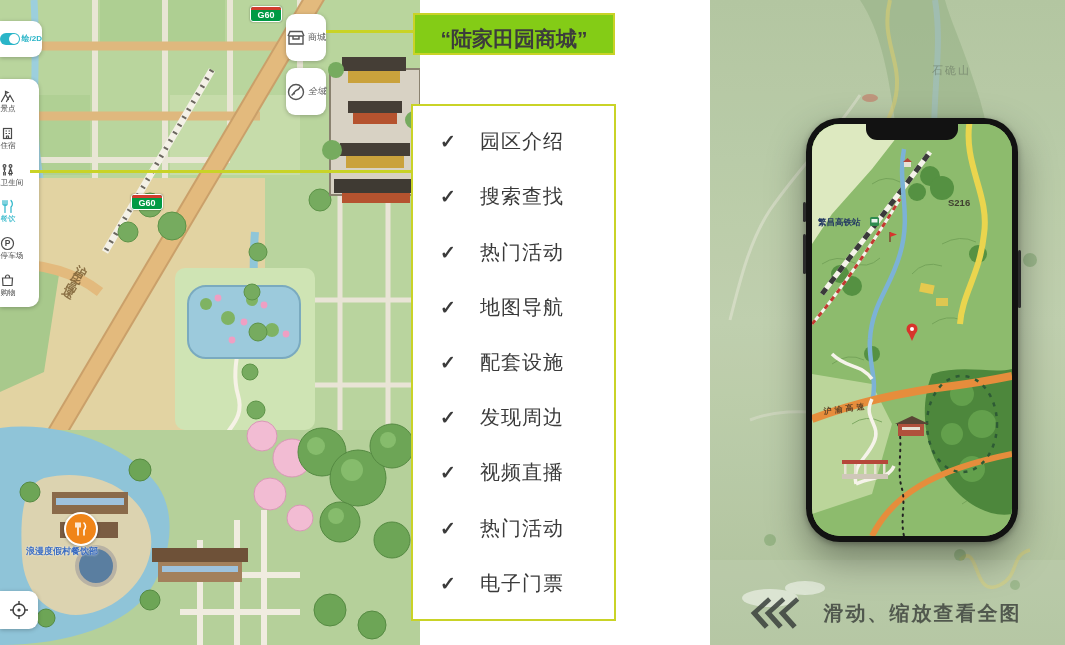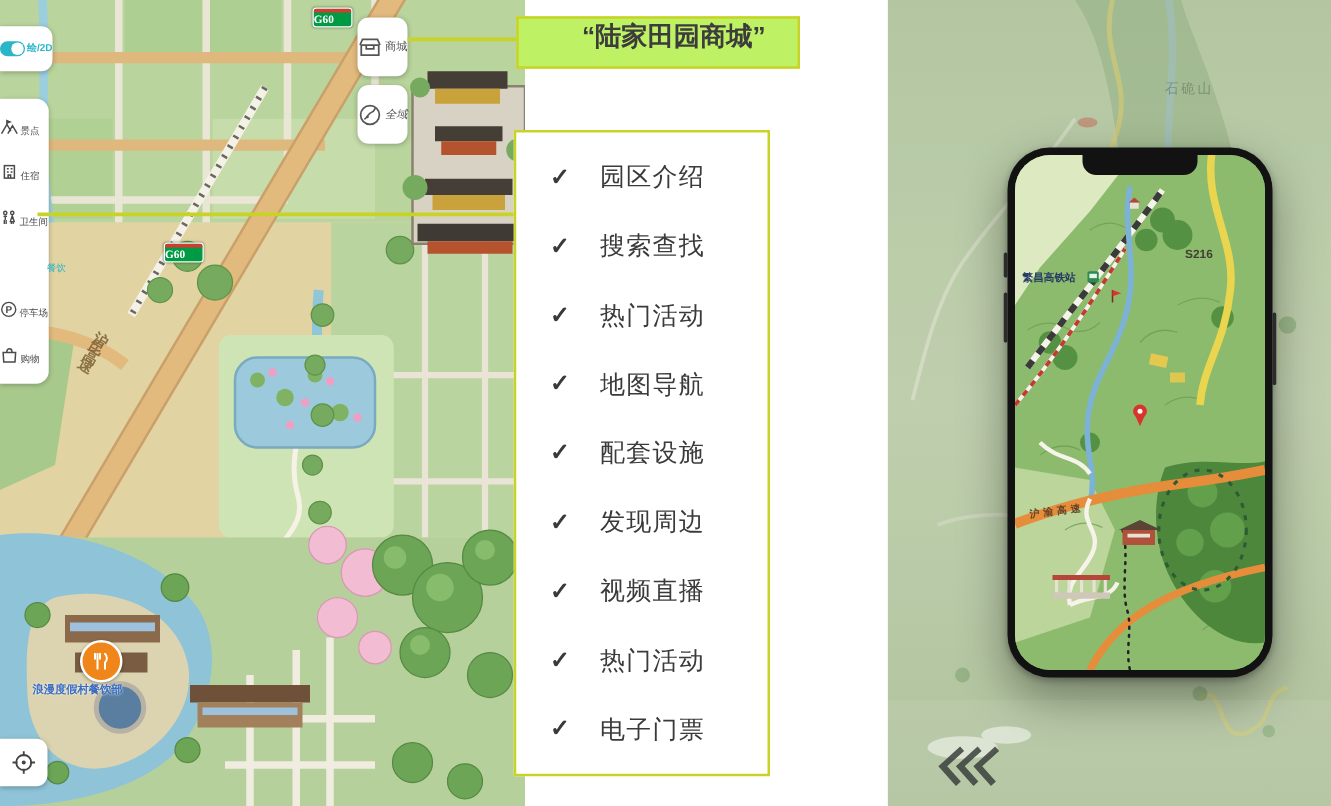--- a/index.html
+++ b/index.html
@@ -13,50 +13,50 @@
   
   .chip{background:#ffffff;box-shadow:0 1px 4px rgba(0,0,0,.25);}
   .view-toggle{left:0;top:21px;width:42px;height:36px;border-radius:0 9px 9px 0;
     display:flex;flex-direction:row;align-items:center;justify-content:center;gap:2px;}
   .toggle-pill{width:24px;height:12px;border-radius:6px;background:#2ab5c8;position:relative;}
   .toggle-knob{position:absolute;right:1px;top:1px;width:10px;height:10px;border-radius:50%;background:#fff;}
   .view-toggle .lbl{font-size:8px;font-weight:bold;color:#2ab5c8;line-height:1;}
 
   .side-panel{left:0;top:79px;width:39px;height:220px;border-radius:0 10px 10px 0;
     display:flex;flex-direction:column;justify-content:space-around;padding:4px 0;}
-  .side-item{display:flex;flex-direction:row;align-items:flex-end;gap:1px;color:#4a4a4a;cursor:pointer;}
+  .side-item{display:flex;flex-direction:column;align-items:flex-start;gap:1px;color:#4a4a4a;cursor:pointer;}
   .side-item .lbl{font-size:8px;line-height:1;transform:scale(.95);white-space:nowrap;}
-  .side-item.active{color:#2ab5c8;margin-left:36px;}
+  .side-item.active{color:#2ab5c8;}
   .side-item svg{stroke:currentColor;fill:none;stroke-width:1.2;}
 
   .locate-btn{left:0;top:591px;width:38px;height:38px;border-radius:0 9px 9px 0;
     display:flex;align-items:center;justify-content:center;color:#444;}
 
   .corner-btn{left:286px;width:40px;height:47px;border-radius:9px;
     display:flex;align-items:center;justify-content:center;gap:2px;color:#555;}
   .corner-btn .lbl{font-size:9px;line-height:1;}
   .corner-btn svg{stroke:#555;fill:none;stroke-width:1.4;}
 
   
   .g-badge{width:30px;background:#009a44;border:1px solid #fff;border-radius:3px;overflow:hidden;
-    box-shadow:0 0 2px rgba(0,0,0,.4);font-family:Liberation Serif, serif;}
+    box-shadow:0 0 2px rgba(0,0,0,.4);text-align:center;}
   .g-badge .strip{height:3px;background:#d23c2e;}
   .g-badge .num{color:#fff;font-size:9px;font-weight:bold;line-height:11px;}
   .s-badge{background:#fdd12e;border:1px solid #d8b012;border-radius:2px;color:#4a3b12;
     font-size:9px;font-weight:bold;padding:0 3px;line-height:13px;}
   .exp-name{writing-mode:vertical-rl;transform:rotate(30deg);font-size:12px;color:#7d6136;
     letter-spacing:8px;opacity:.85;font-weight:bold;}
 
   .poi-marker{width:30px;height:30px;border-radius:50%;background:#f08519;border:2px solid #fff;
     box-shadow:0 1px 3px rgba(0,0,0,.35);display:flex;align-items:center;justify-content:center;}
   .poi-label{font-size:9px;font-weight:bold;color:#3a6cc0;text-shadow:0 0 2px #fff;white-space:nowrap;margin-left:24px;}
 
   
-  .callout-box{left:413px;top:13px;width:198px;height:38px;border:2px solid #c9d327;background:#bef264;
-    display:flex;align-items:flex-start;justify-content:center;font-size:21px;font-weight:600;color:#3c3c3c;padding-left:25px;}
+  .callout-box{left:413px;top:13px;width:198px;height:38px;border:2px solid #c9d327;background:#84cc16;
+    display:flex;align-items:flex-end;justify-content:center;font-size:21px;font-weight:600;color:#3c3c3c;}
   .conn{background:#c9d327;height:3px;}
   .feature-box{left:411px;top:104px;width:201px;height:497px;border:2px solid #c9d327;background:#fff;
     display:flex;flex-direction:column;justify-content:space-around;padding:8px 0;}
   .feature-row{display:flex;align-items:center;padding-left:27px;gap:24px;color:#3a3a3a;}
   .feature-row .check{font-size:19px;font-weight:bold;}
   .feature-row .lbl{font-size:20px;font-weight:400;letter-spacing:1px;}
 
   
   .right-panel{left:710px;top:0;width:355px;height:645px;overflow:hidden;}
   .hint{left:800px;top:600px;width:245px;text-align:center;font-size:20px;font-weight:600;
@@ -511,14 +511,15 @@
     </div>
   </div>
 
   <svg class="abs chevrons" width="64" height="34" viewBox="0 0 64 34">
     <g stroke="#3a403c" stroke-width="5" fill="none" opacity="0.85" transform="skewX(-6)">
       <polyline points="22,3 8,17 22,31"></polyline>
         <polyline points="36,3 22,17 36,31"></polyline>
         <polyline points="50,3 36,17 50,31"></polyline>
     </g>
   </svg>
+  <div class="abs hint">滑动、缩放查看全图</div>
 
 </div>
 
 </body></html>

